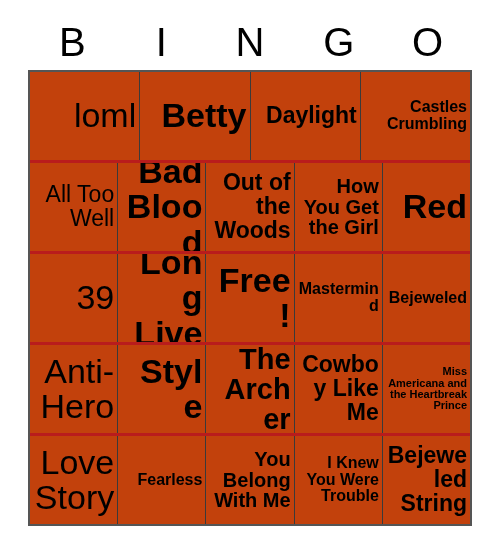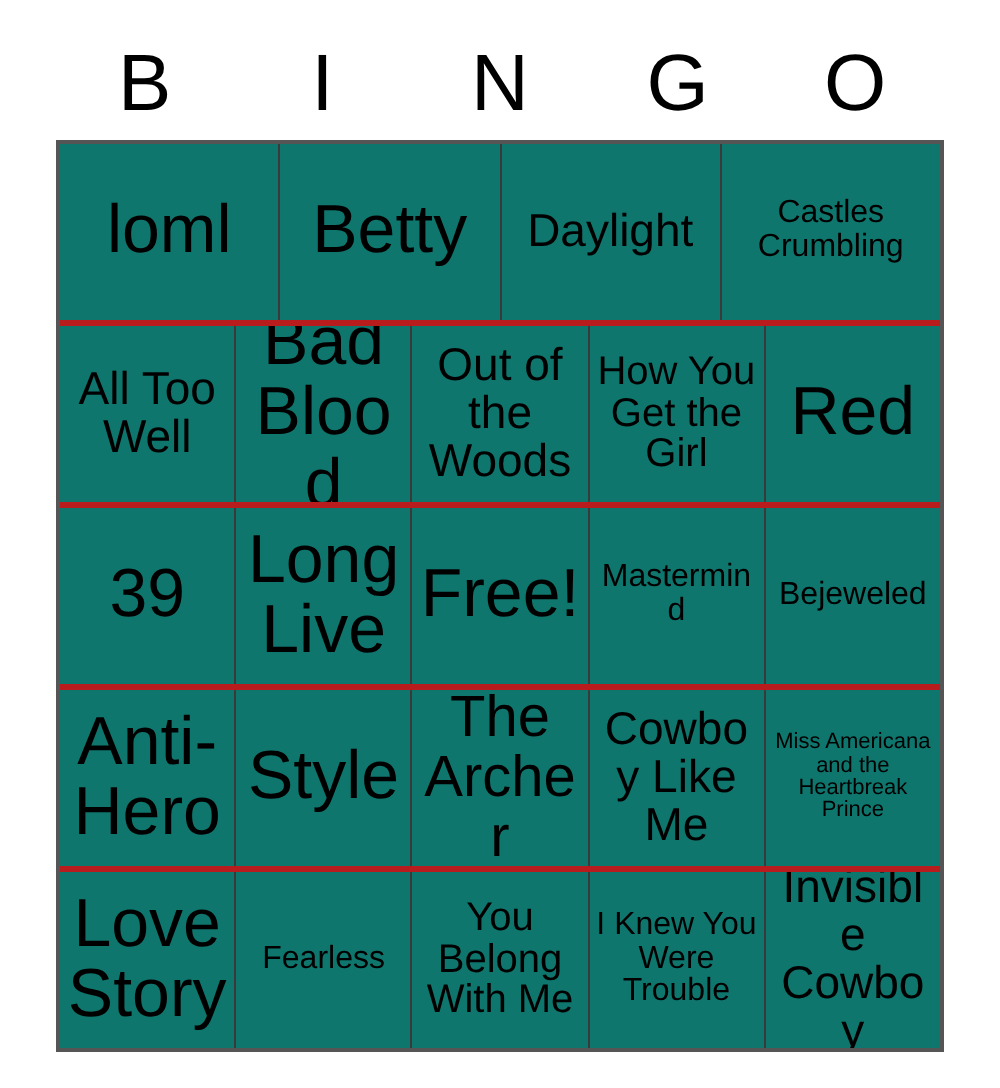--- a/index.html
+++ b/index.html
@@ -53,27 +53,28 @@
   .grid-row + .grid-row {
     border-top: 3px solid #b91c1c;
   }
   .cell {
     flex: 1 1 0;
     width: 20%;
     box-sizing: border-box;
     display: flex;
     align-items: center;
     justify-content: center;
-    text-align: center;
+    text-align: right;
     padding: 2px 3px;
     overflow: hidden;
-    background: #0f766e;
+    background: #c2410c;
   }
   .cell + .cell {
     border-left: 1px solid #3a3a3a;
+    font-weight: bold;
   }
   .cell-text {
     display: block;
     width: 100%;
     line-height: 1.04;
     color: #000000;
     word-wrap: break-word;
   }
   
   .fs-xxl { font-size: 34px; }
@@ -174,18 +175,18 @@
       <div class="cell">
           <span class="cell-text fs-s">Fearless</span>
         </div>
       <div class="cell">
           <span class="cell-text fs-m">You Belong With Me</span>
         </div>
       <div class="cell">
           <span class="cell-text fs-s">I Knew You Were Trouble</span>
         </div>
       <div class="cell">
-          <span class="cell-text fs-l">Invisible Cowboy</span>
+          <span class="cell-text fs-l">Bejeweled String</span>
         </div>
     </div>
 
   </div>
 </div>
 
 </body></html>

